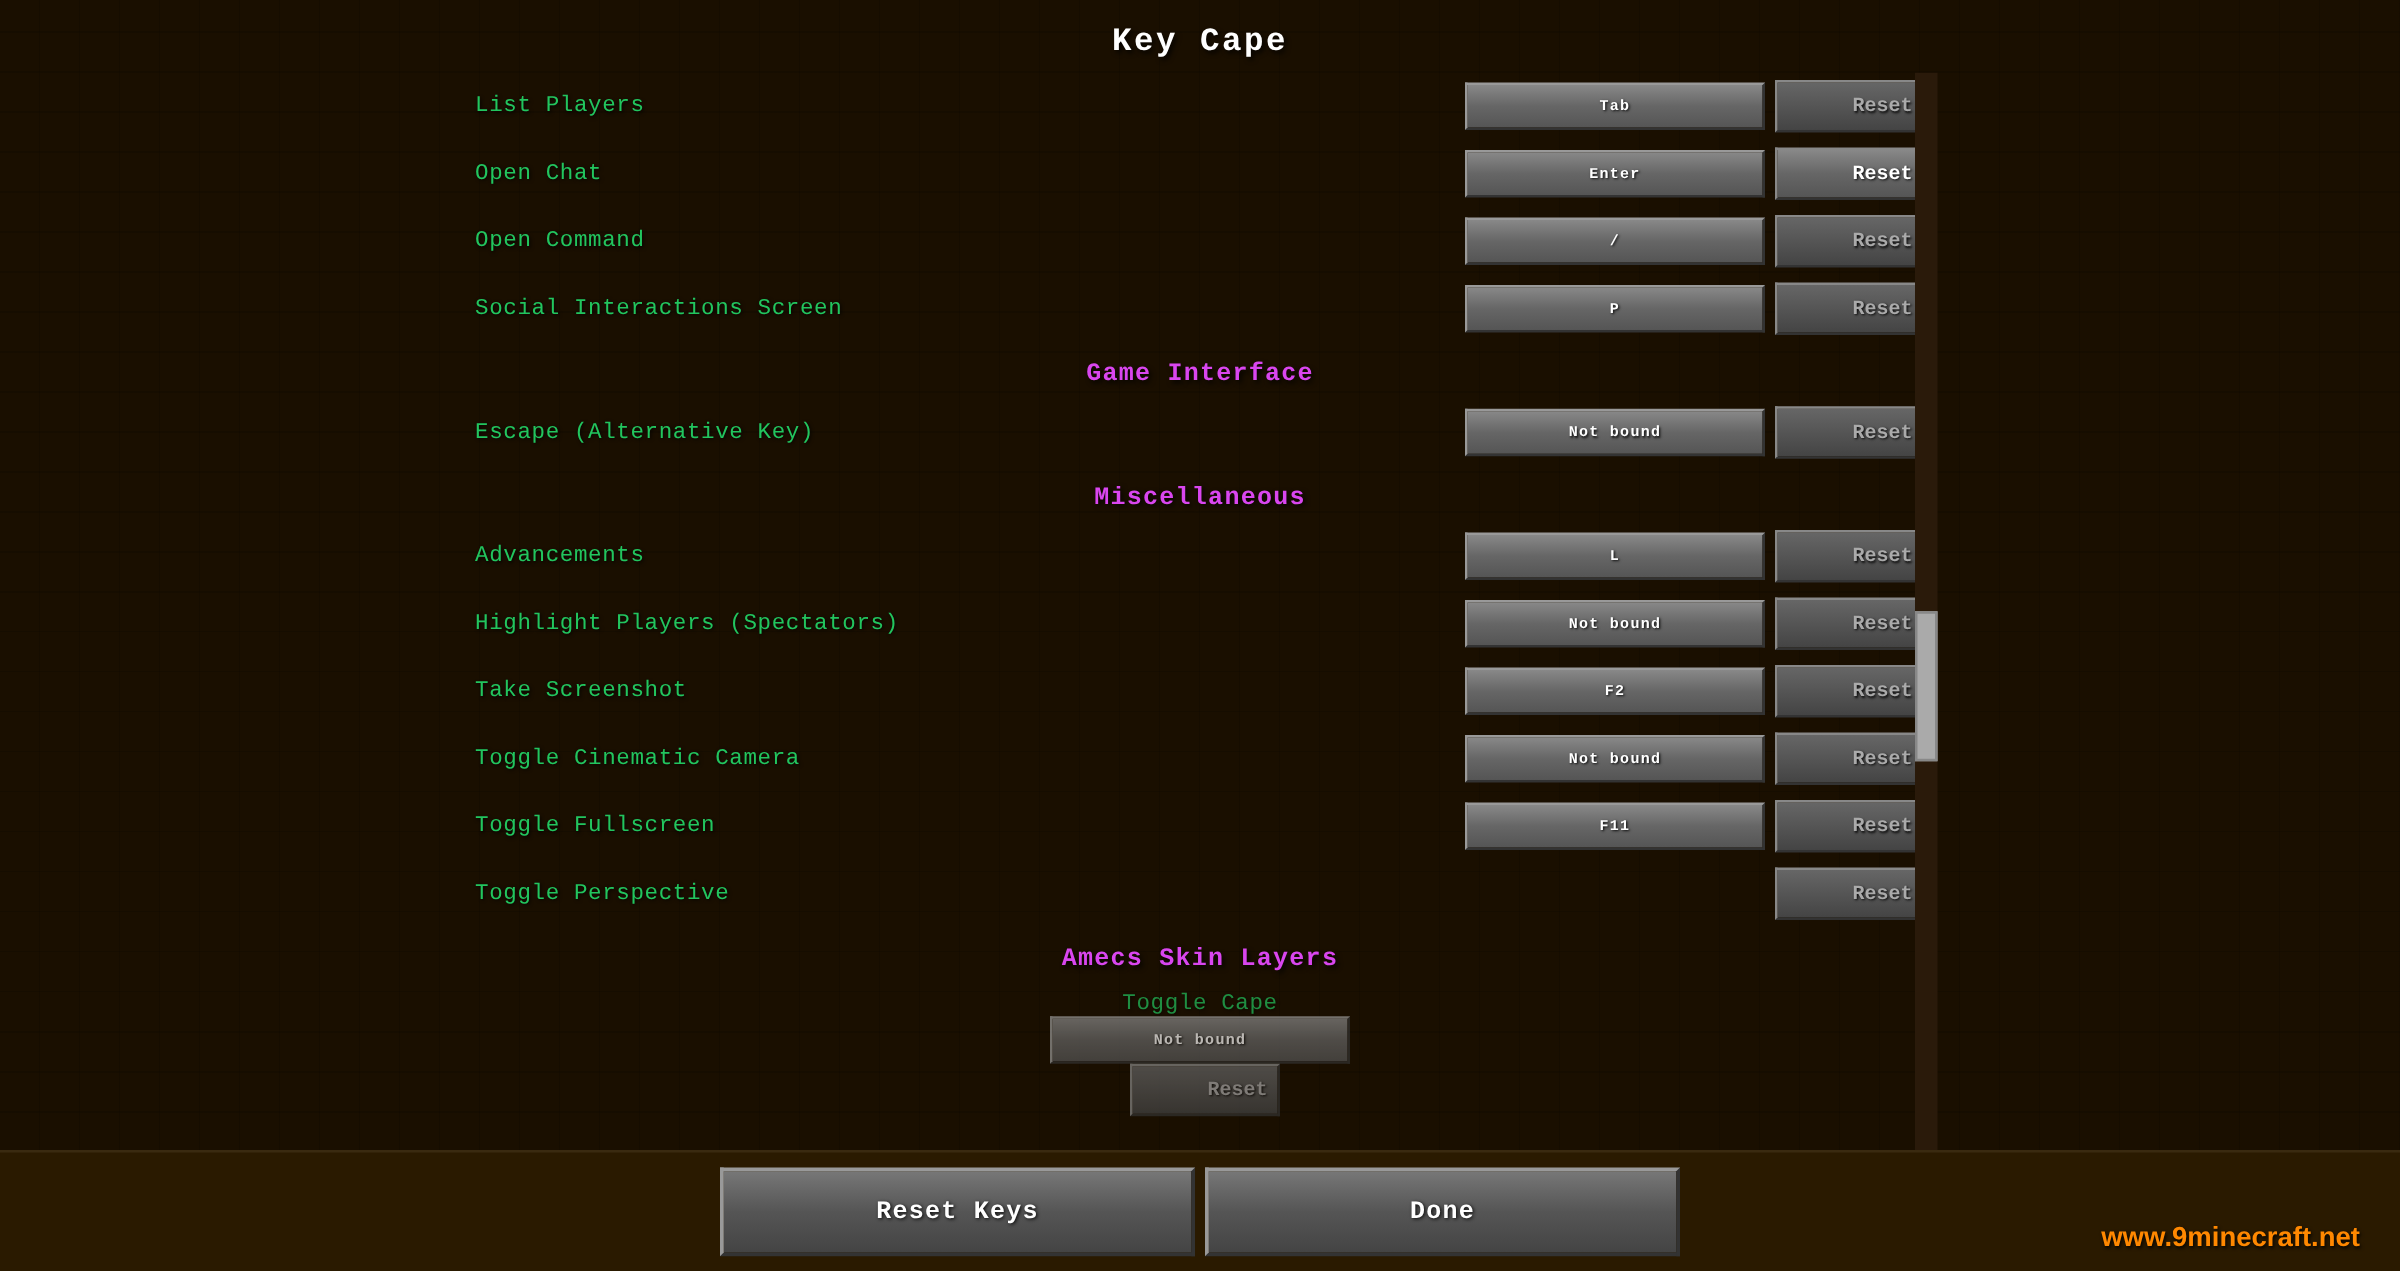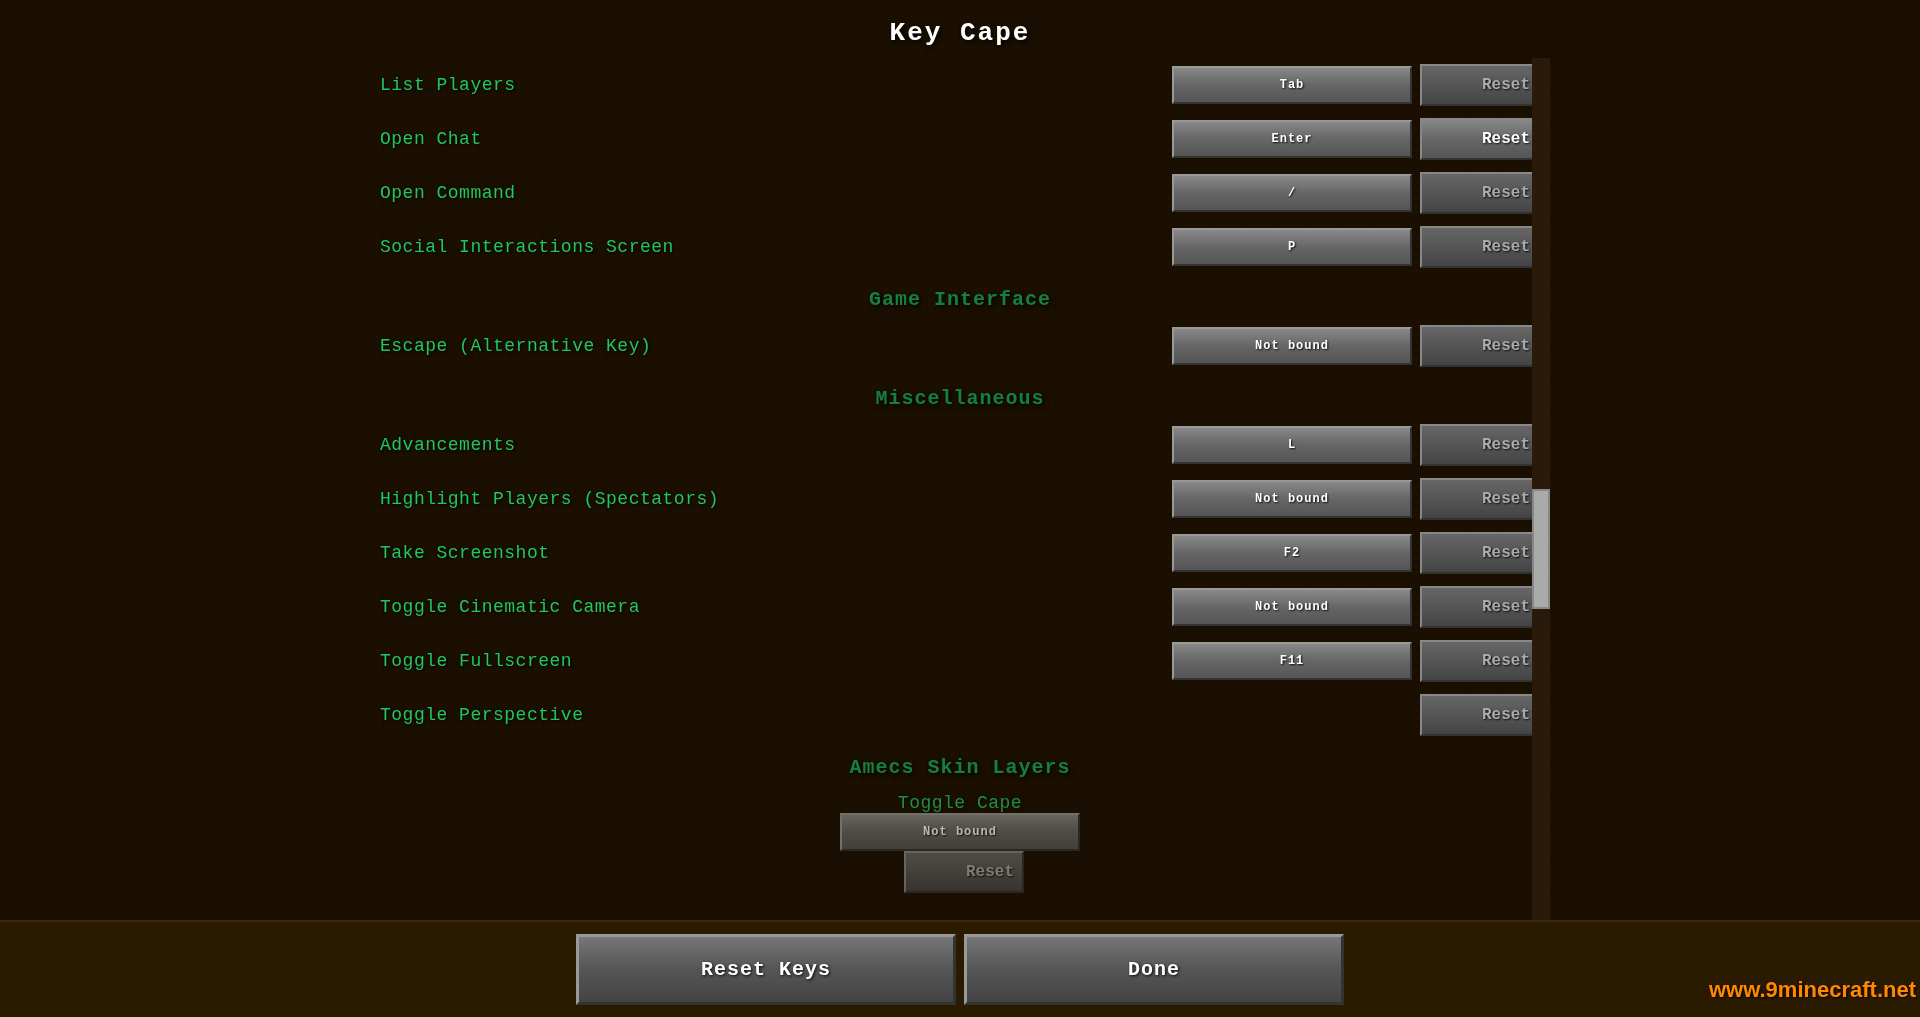--- a/index.html
+++ b/index.html
@@ -72,21 +72,21 @@
       position: absolute;
       right: 370px;
       top: 50%;
       width: 18px;
       height: 120px;
       background: #aaa;
       border: 2px solid #888;
     }
 
     .section-header {
-      color: #15803d;
+      color: #d946ef;
       font-size: 20px;
       font-weight: bold;
       text-align: center;
       padding: 14px 0 8px;
       letter-spacing: 1px;
       text-shadow: 2px 2px 4px rgba(0,0,0,0.8);
     }
 
     .keybind-row {
       display: flex;
@@ -177,21 +177,21 @@
     .done-btn {
       background: linear-gradient(180deg, #777 0%, #555 50%, #444 100%);
       border: 3px solid #333;
       border-top-color: #999;
       border-left-color: #999;
     }
 
     .watermark {
       position: fixed;
       bottom: 14px;
-      right: 4px;
+      right: 32px;
       color: #ff8800;
       font-family: Arial, sans-serif;
       font-size: 22px;
       font-weight: bold;
       text-shadow: 1px 1px 3px rgba(0,0,0,0.9);
       z-index: 100;
     }
   </style>
 </head>
 <body>

